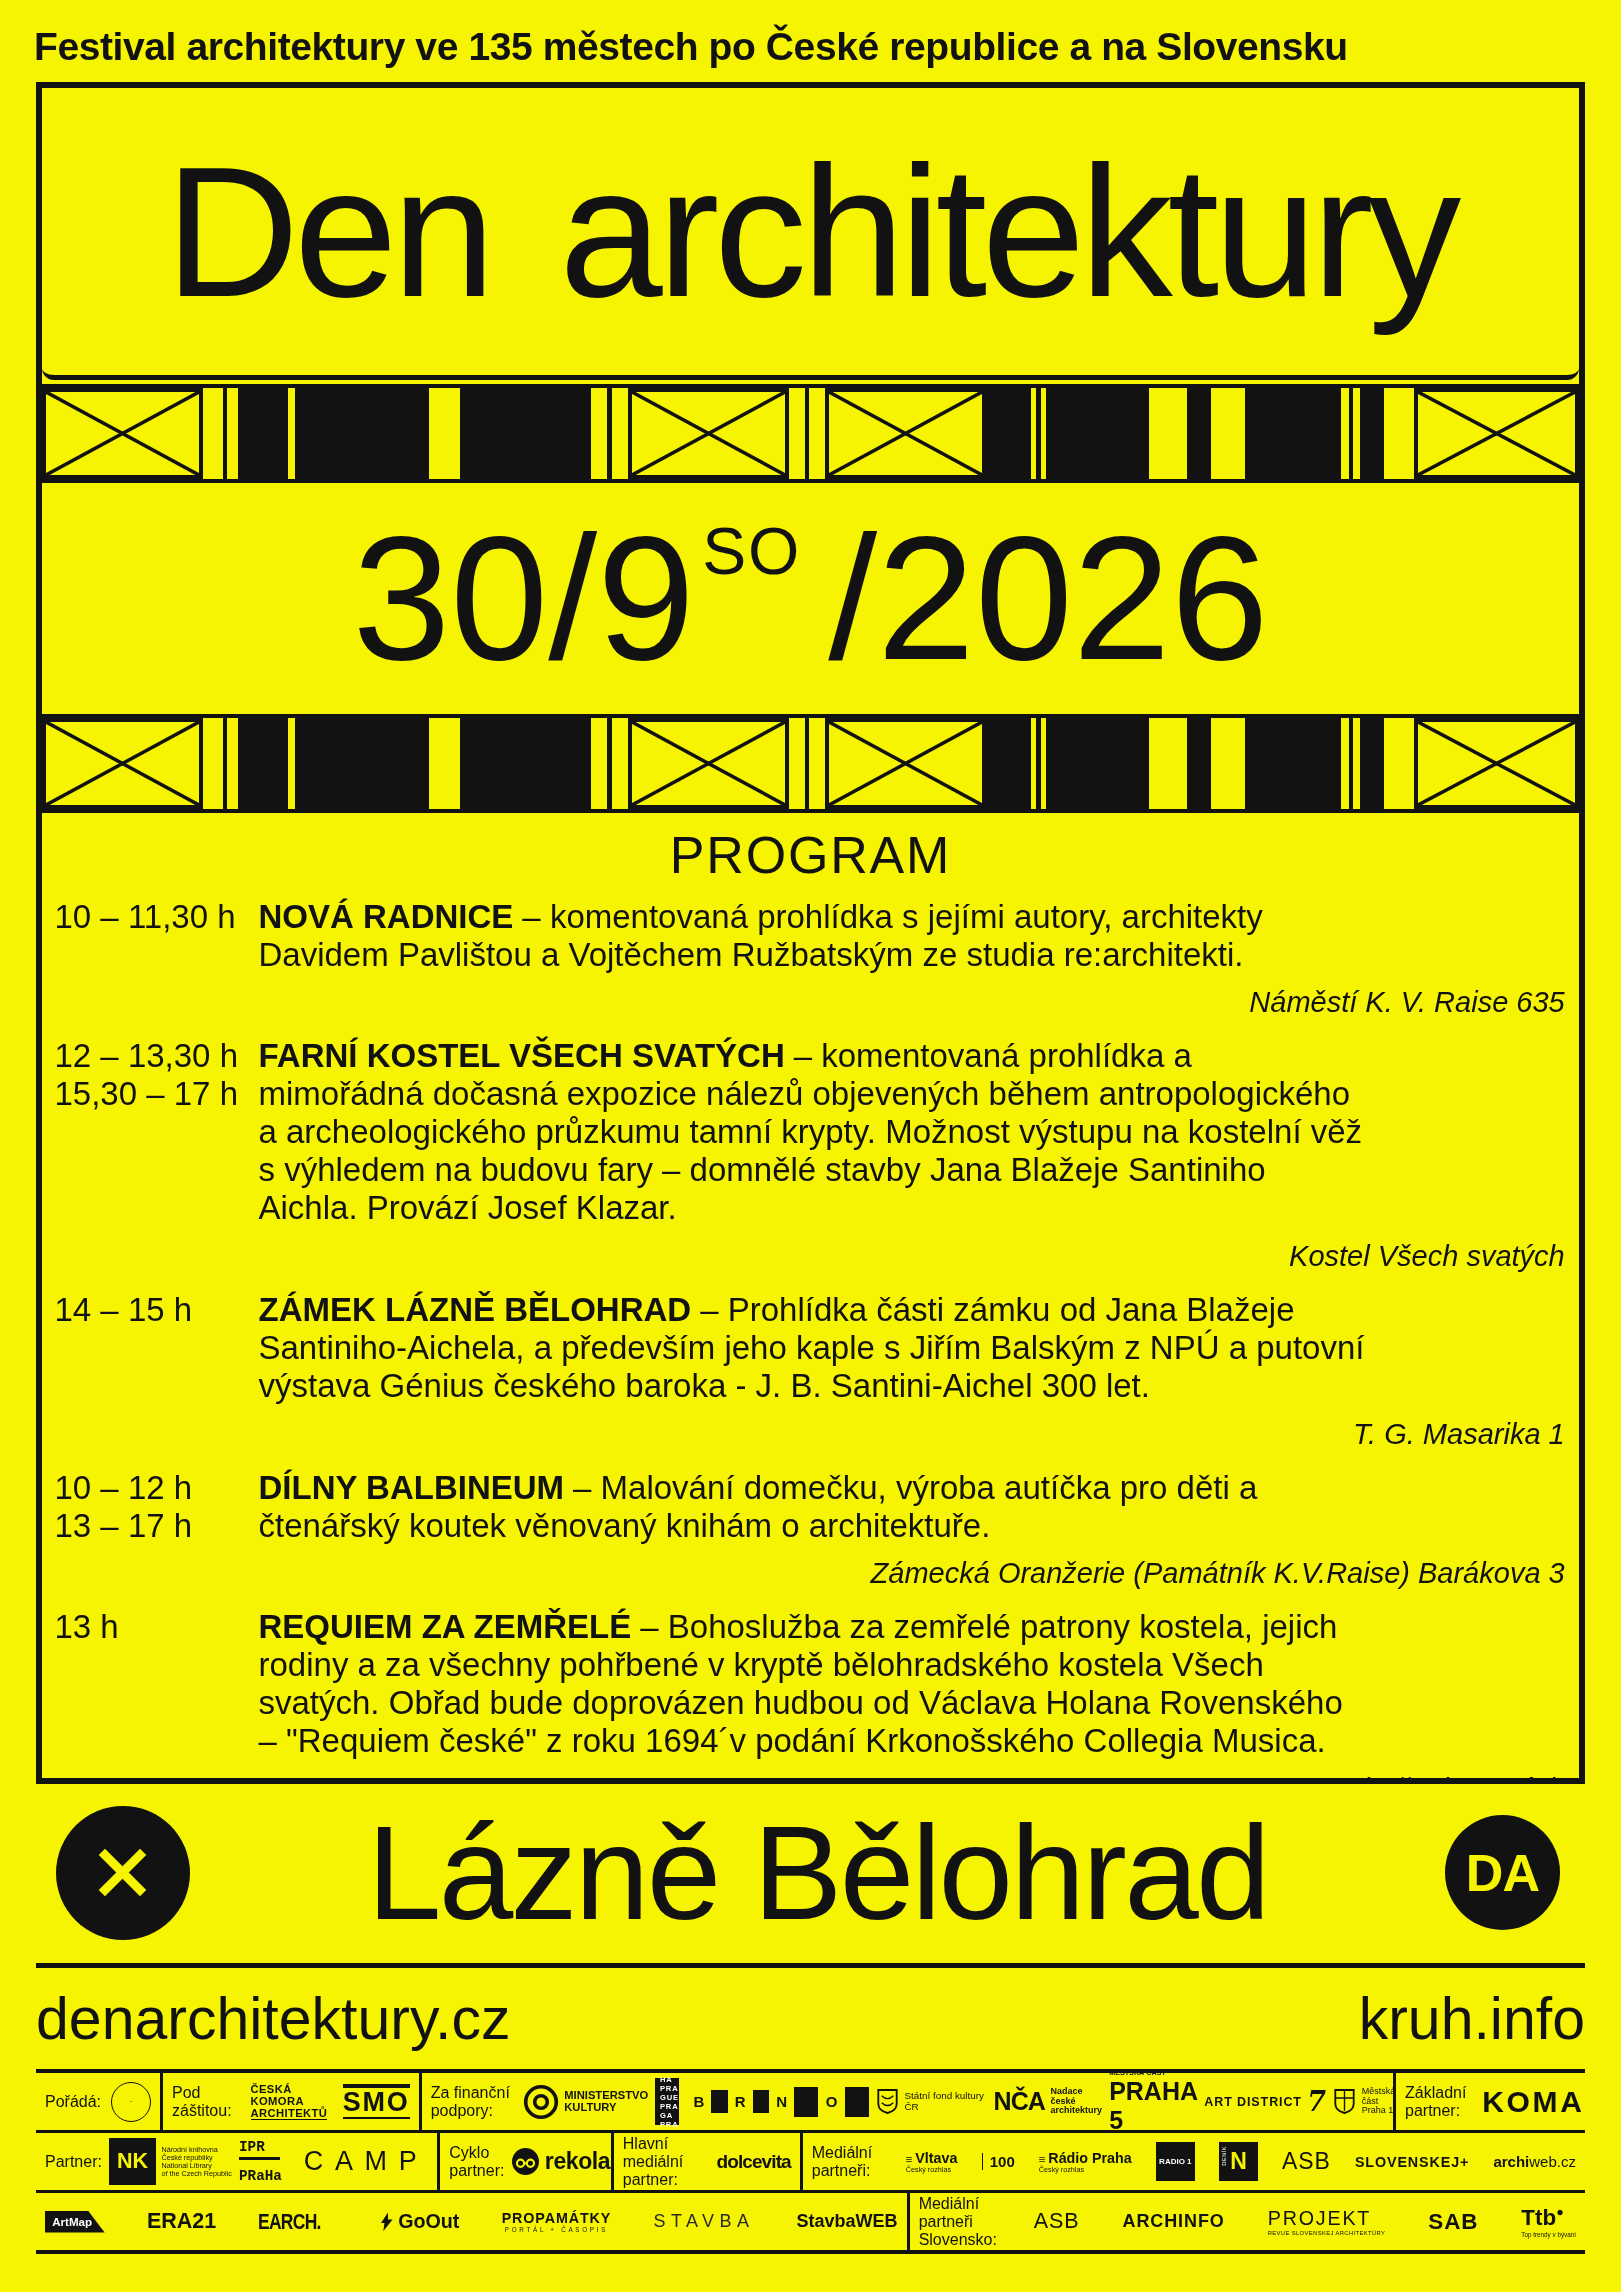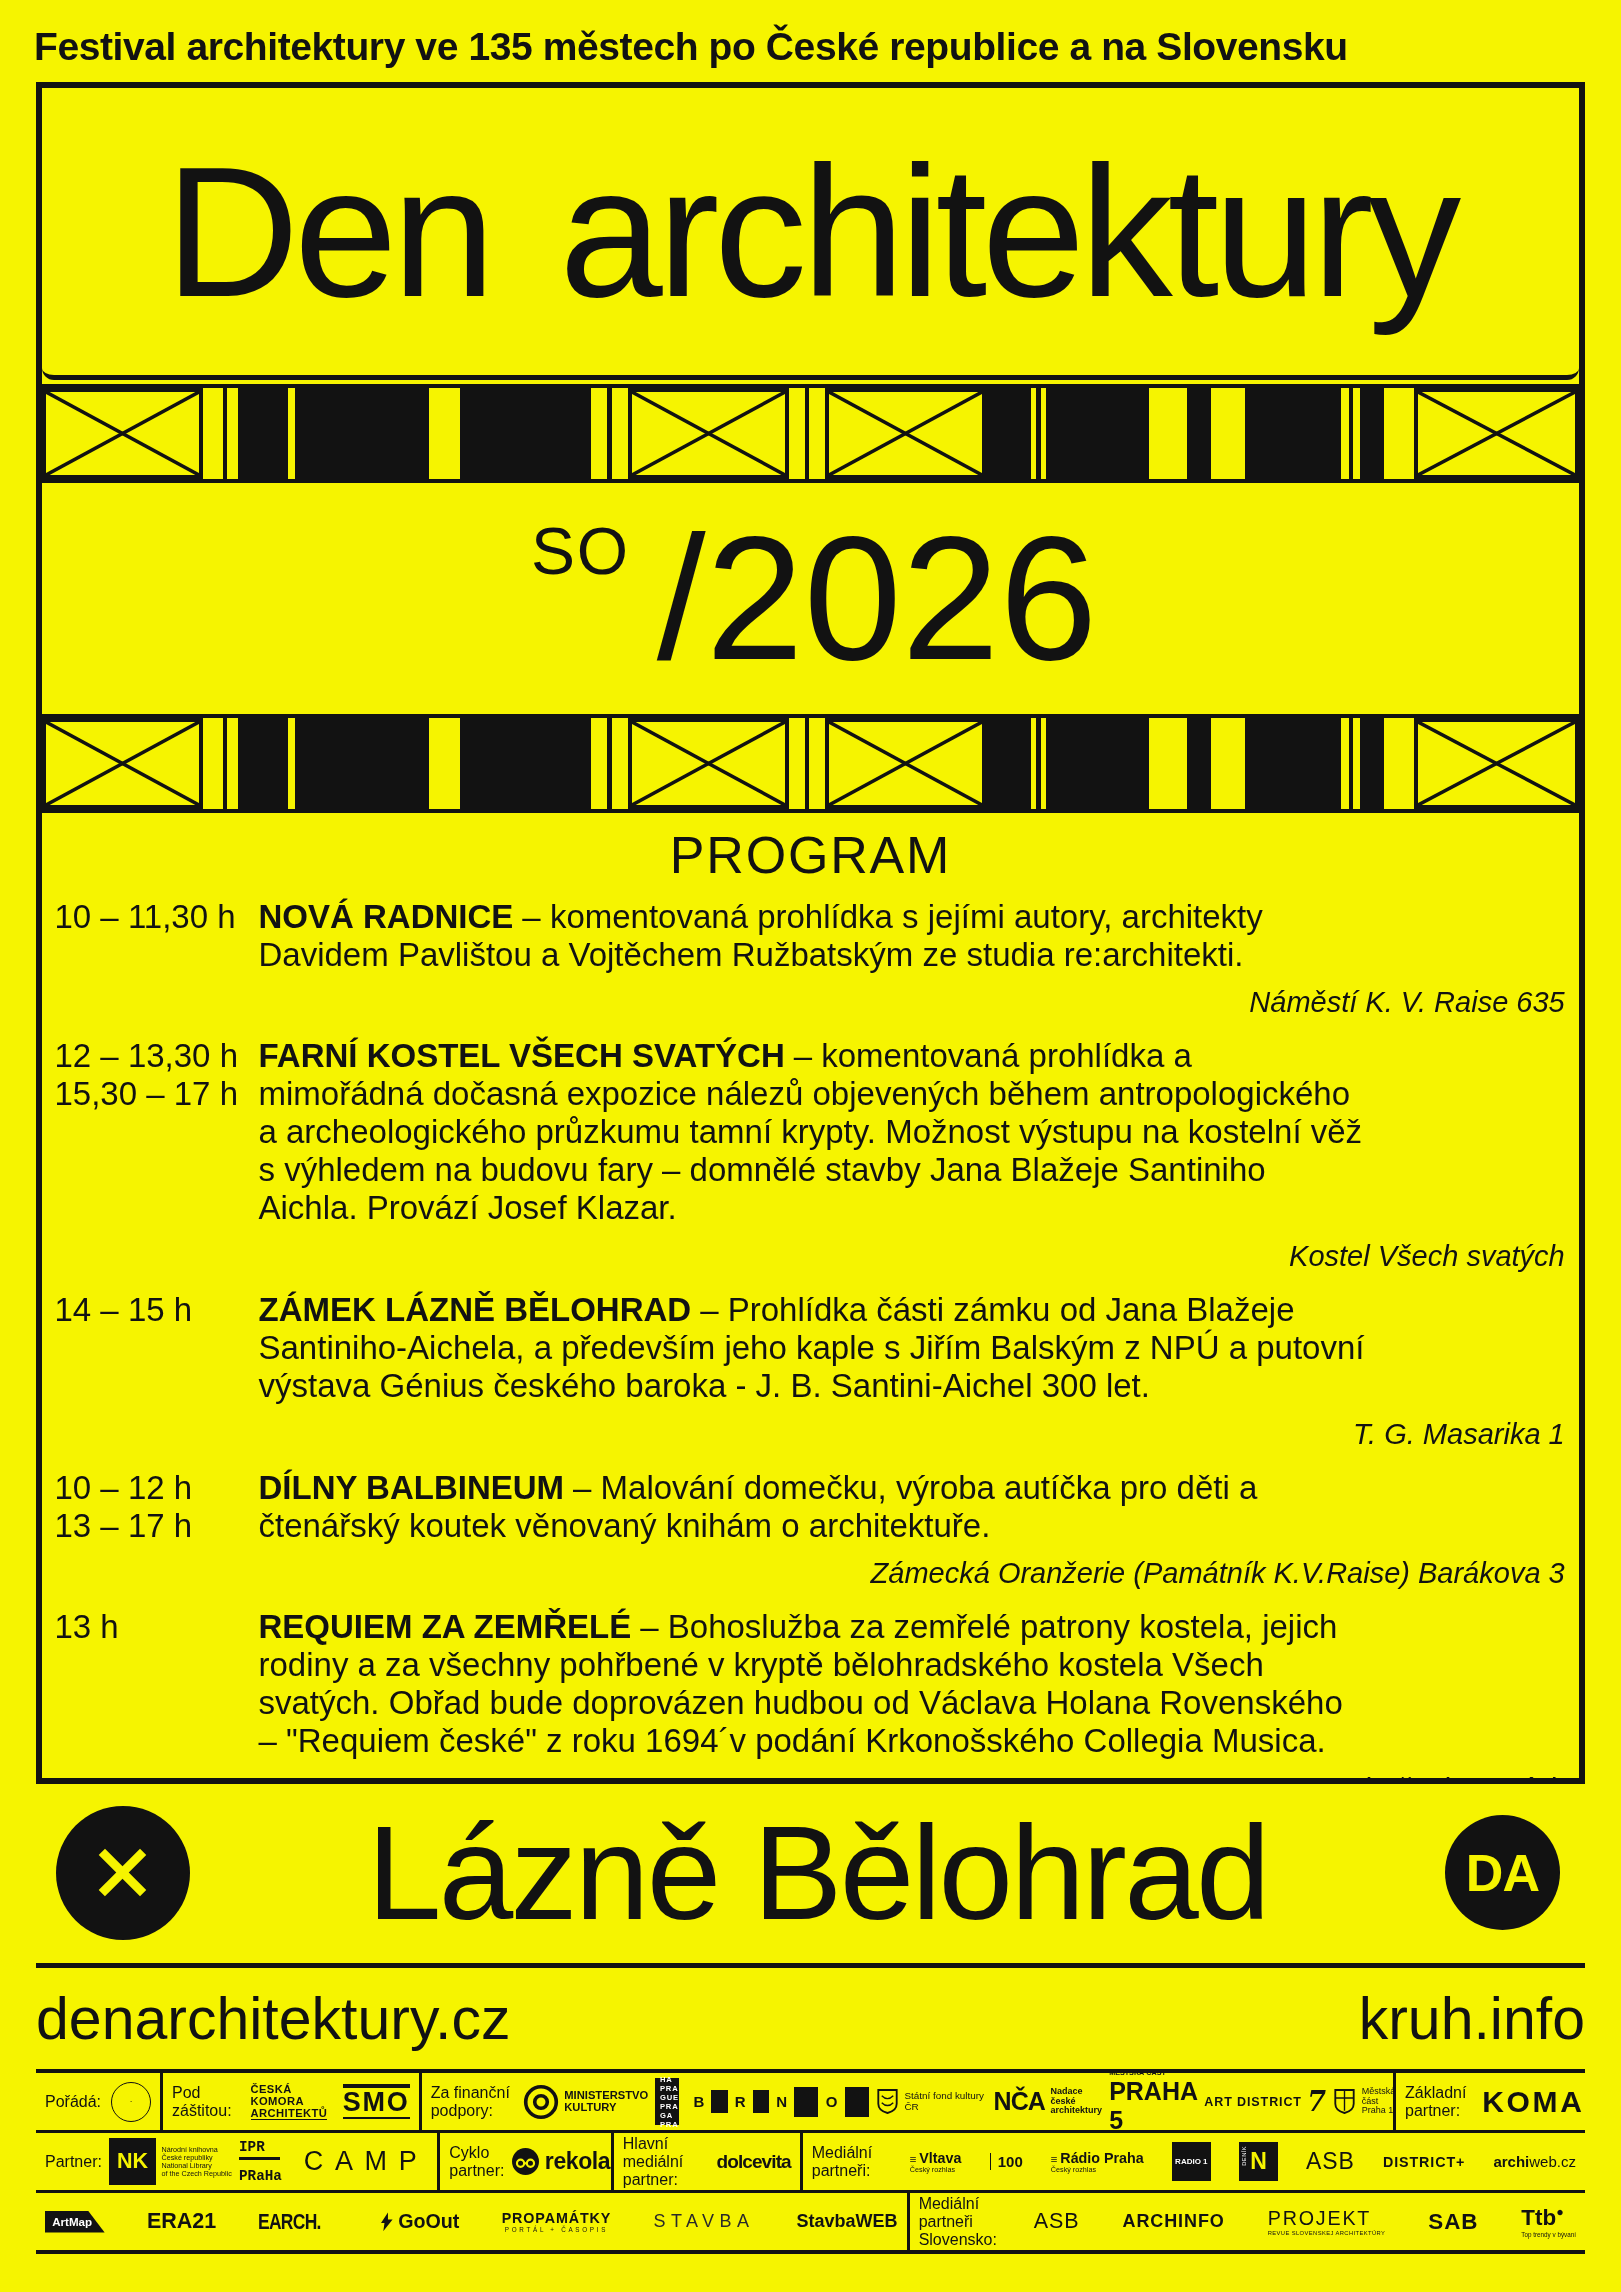--- a/index.html
+++ b/index.html
@@ -198,20 +198,21 @@
         <div class="seg-g" style="flex: 1 1 30px;"></div>
         <div class="seg-x" style="flex: 0 0 165px;">
           <svg viewBox="0 0 100 100" preserveAspectRatio="none">
             <line x1="0" y1="0" x2="100" y2="100" vector-effect="non-scaling-stroke"></line>
             <line x1="100" y1="0" x2="0" y2="100" vector-effect="non-scaling-stroke"></line>
           </svg>
         </div>
       </div>
 
     <div class="date-sec">
+      <span class="dnum">30/9</span>
         <span class="dw">SO</span>
         <span class="dnum">/2026</span>
     </div>
 
     <div class="band">
         <div class="seg-x" style="flex: 0 0 161px;">
           <svg viewBox="0 0 100 100" preserveAspectRatio="none">
             <line x1="0" y1="0" x2="100" y2="100" vector-effect="non-scaling-stroke"></line>
             <line x1="100" y1="0" x2="0" y2="100" vector-effect="non-scaling-stroke"></line>
           </svg>
@@ -484,21 +485,21 @@
           <span class="tiny">Český rozhlas</span>
         </span>
         <span class="blackbox">
           <span class="radio1">RADIO 1</span>
         </span>
         <span class="blackbox">
           <span class="denikv">DENÍK</span>
           <span class="denikN">N</span>
         </span>
         <span class="asb2">ASB</span>
-        <span class="architect">DISTRICT+</span>
+        <span class="architect">SLOVENSKEJ+</span>
         <span class="aweb"><b>archi</b><span>web.cz</span></span>
       </div>
     </div>
 
     <div class="frow">
       <div class="fcell" style="width:56.4%;">
         <span class="artmap">ArtMap</span>
         <span class="era">ERA21</span>
         <span class="earch">EARCH.</span>
         <span class="lg">

